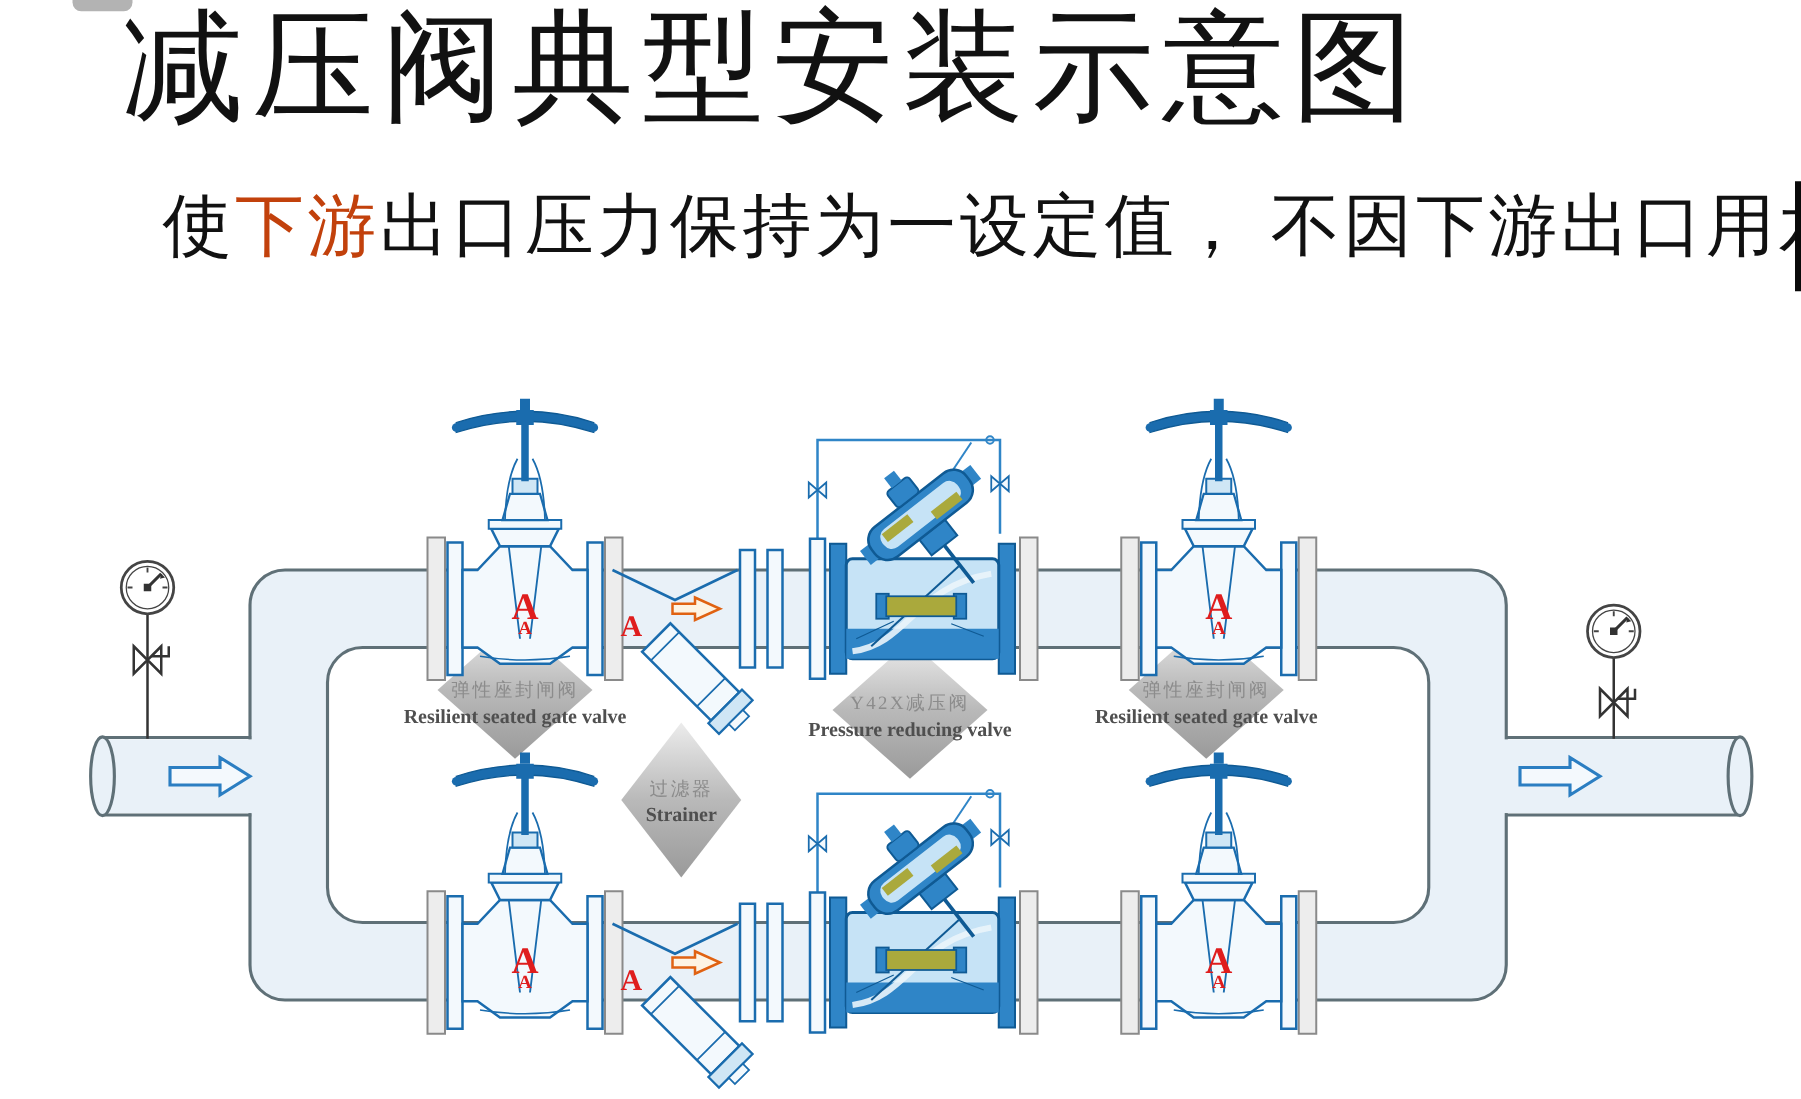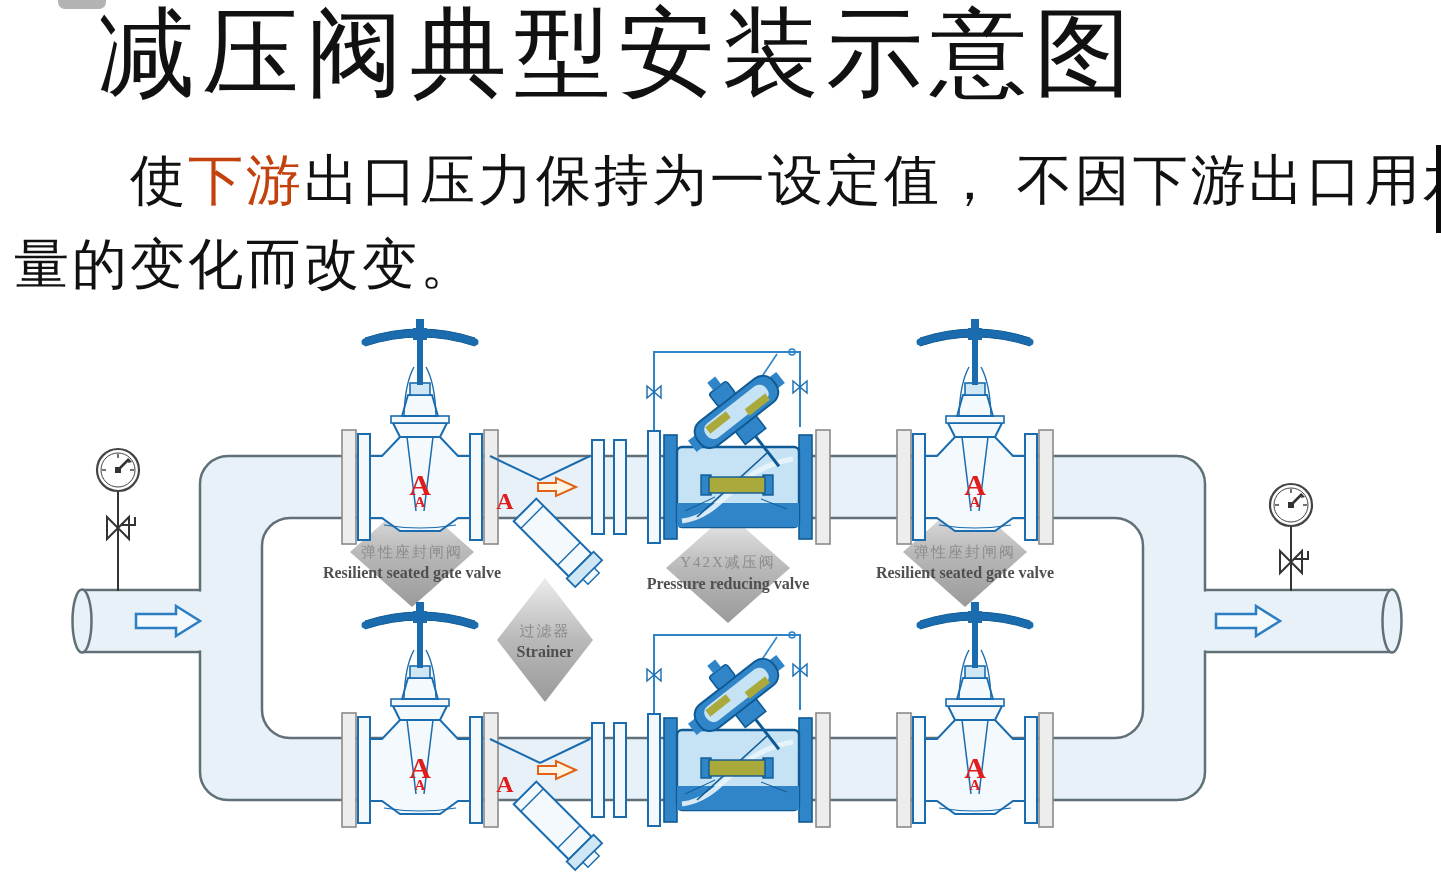--- a/index.html
+++ b/index.html
@@ -22,21 +22,20 @@
 </head>
 <body>
 
 <div id="page">
 
   <div id="corner-blob"></div>
 
   <div id="page-title" class="txt">减压阀典型安装示意图</div>
 
   <div id="para-line1" class="txt"><span>使</span><span class="hl">下游</span><span>出口压力保持为一设定值， 不因下游出口用水</span></div>
-  <div id="para-line2" class="txt">量的变化而改变。</div>
 
   <div id="crop-bar"></div>
 
   <svg id="diagram-svg" width="1441" height="879" viewBox="0 0 1441 879">
 
     <defs>
       <linearGradient id="gradDiamond" x1="0" y1="0" x2="0" y2="1">
         <stop offset="0" stop-color="#ececec"></stop>
         <stop offset="0.5" stop-color="#b9b9b9"></stop>
         <stop offset="1" stop-color="#9a9a9a"></stop>

